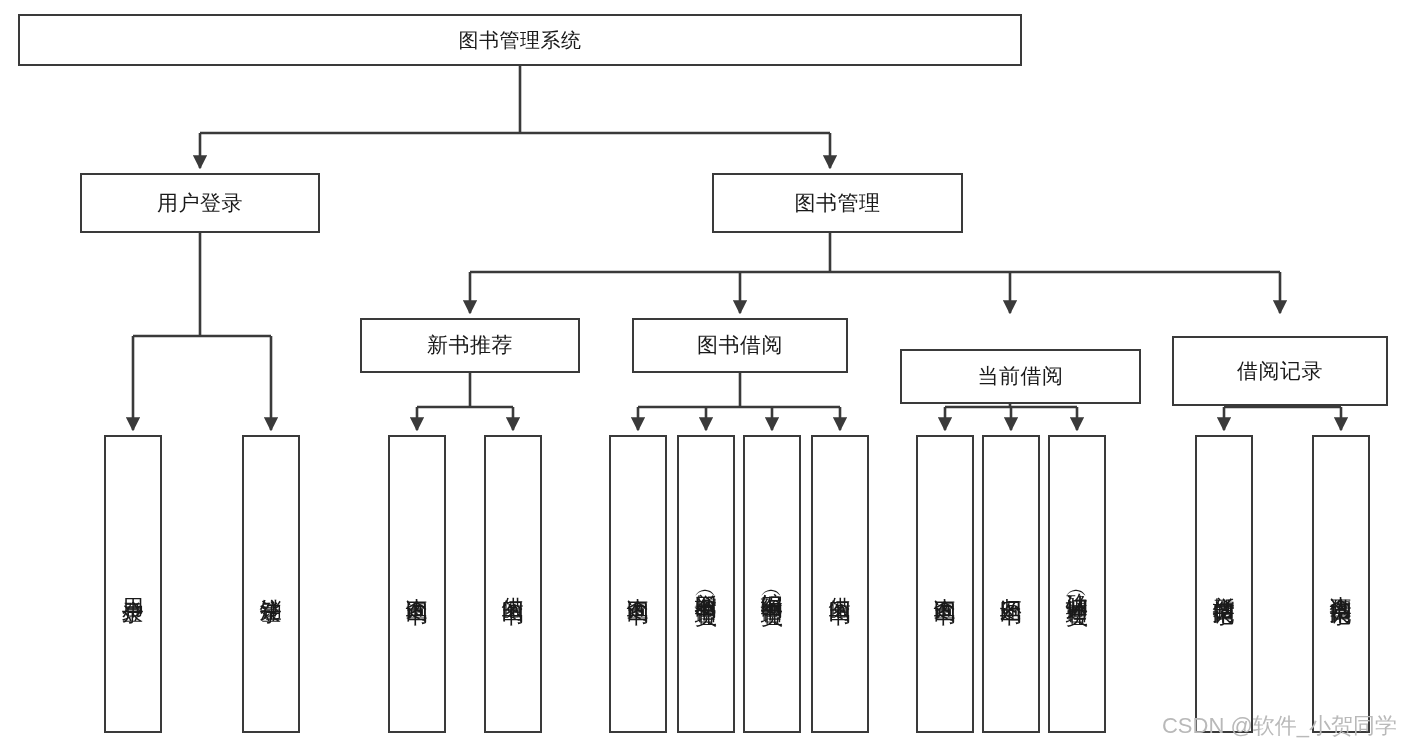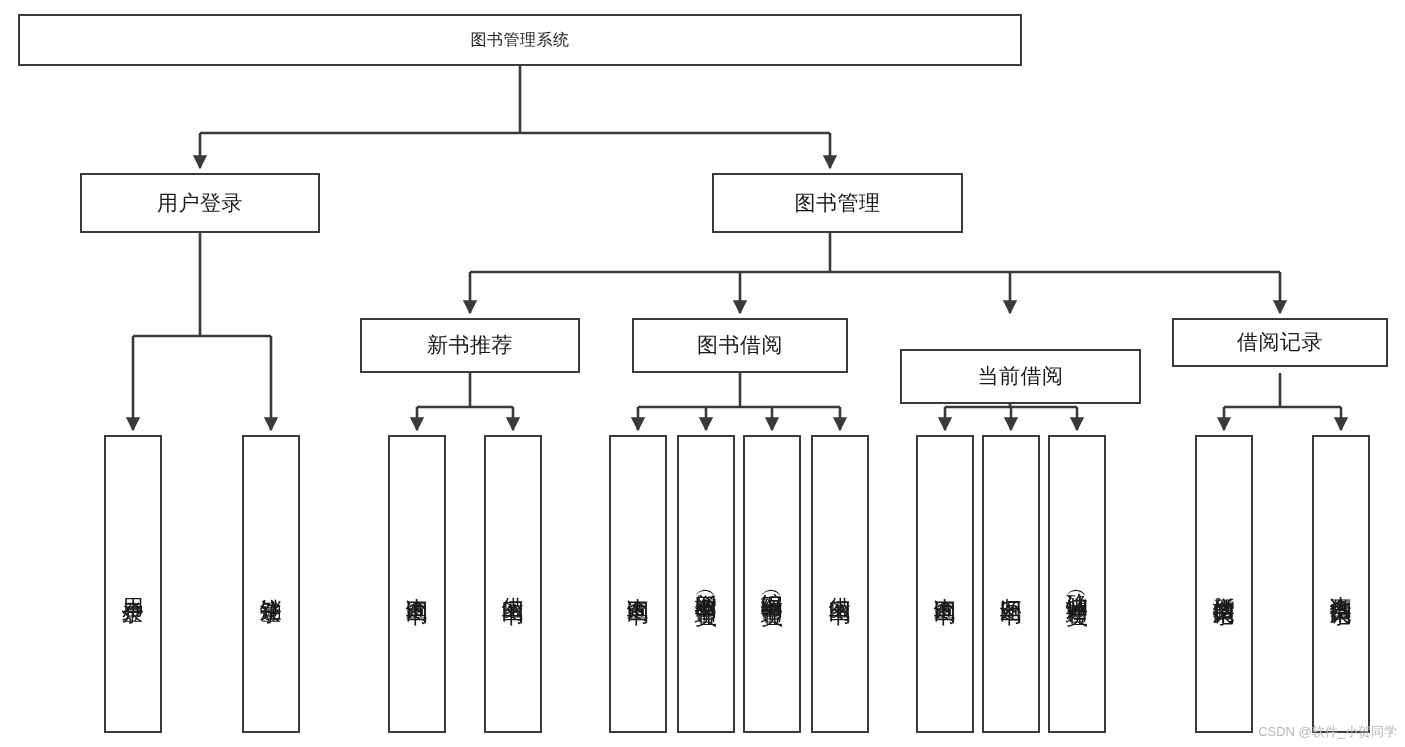--- a/index.html
+++ b/index.html
@@ -42,42 +42,42 @@
     text-align: center;
     line-height: 1.25;
     letter-spacing: 0.5px;
   }
   
   .node.horiz .label {
     font-size: 21px;
     writing-mode: horizontal-tb;
   }
   .node.root .label {
-    font-size: 16px;
+    font-size: 20px;
   }
   
   .node.vert {
     align-items: center;
     justify-content: center;
     padding: 6px 2px;
   }
   .node.vert .label {
     writing-mode: vertical-rl;
     text-orientation: upright;
     font-size: 22px;
     line-height: 1.15;
     letter-spacing: 2px;
     white-space: normal;
     max-height: 100%;
   }
   .watermark {
     position: absolute;
     right: 8px;
     bottom: 6px;
-    font-size: 13px;
+    font-size: 22px;
     color: #b9b9b9;
     z-index: 5;
     white-space: nowrap;
     font-family: "Liberation Sans", "DejaVu Sans", sans-serif;
   }
 </style>
 </head>
 <body>
 
 <div id="canvas">
@@ -149,21 +149,21 @@
   </div>
 
   <div class="node horiz" style="left:360px; top:318px; width:220px; height:55px;">
     <span class="label">新书推荐</span>
   </div>
 
   <div class="node horiz" style="left:900px; top:329px; width:241px; height:55px;margin-top:20px;">
     <span class="label">当前借阅</span>
   </div>
 
-  <div class="node horiz" style="left:1172px; top:318px; width:216px; height:49px;">
+  <div class="node horiz" style="left:1172px; top:336px; width:216px; height:70px;">
     <span class="label">借阅记录</span>
   </div>
 
   <div class="node vert" style="left:104px; top:435px; width:58px; height:298px;">
     <span class="label">用户登录</span>
   </div>
 
   <div class="node vert" style="left:242px; top:435px; width:58px; height:298px;">
     <span class="label">注销登录</span>
   </div>

